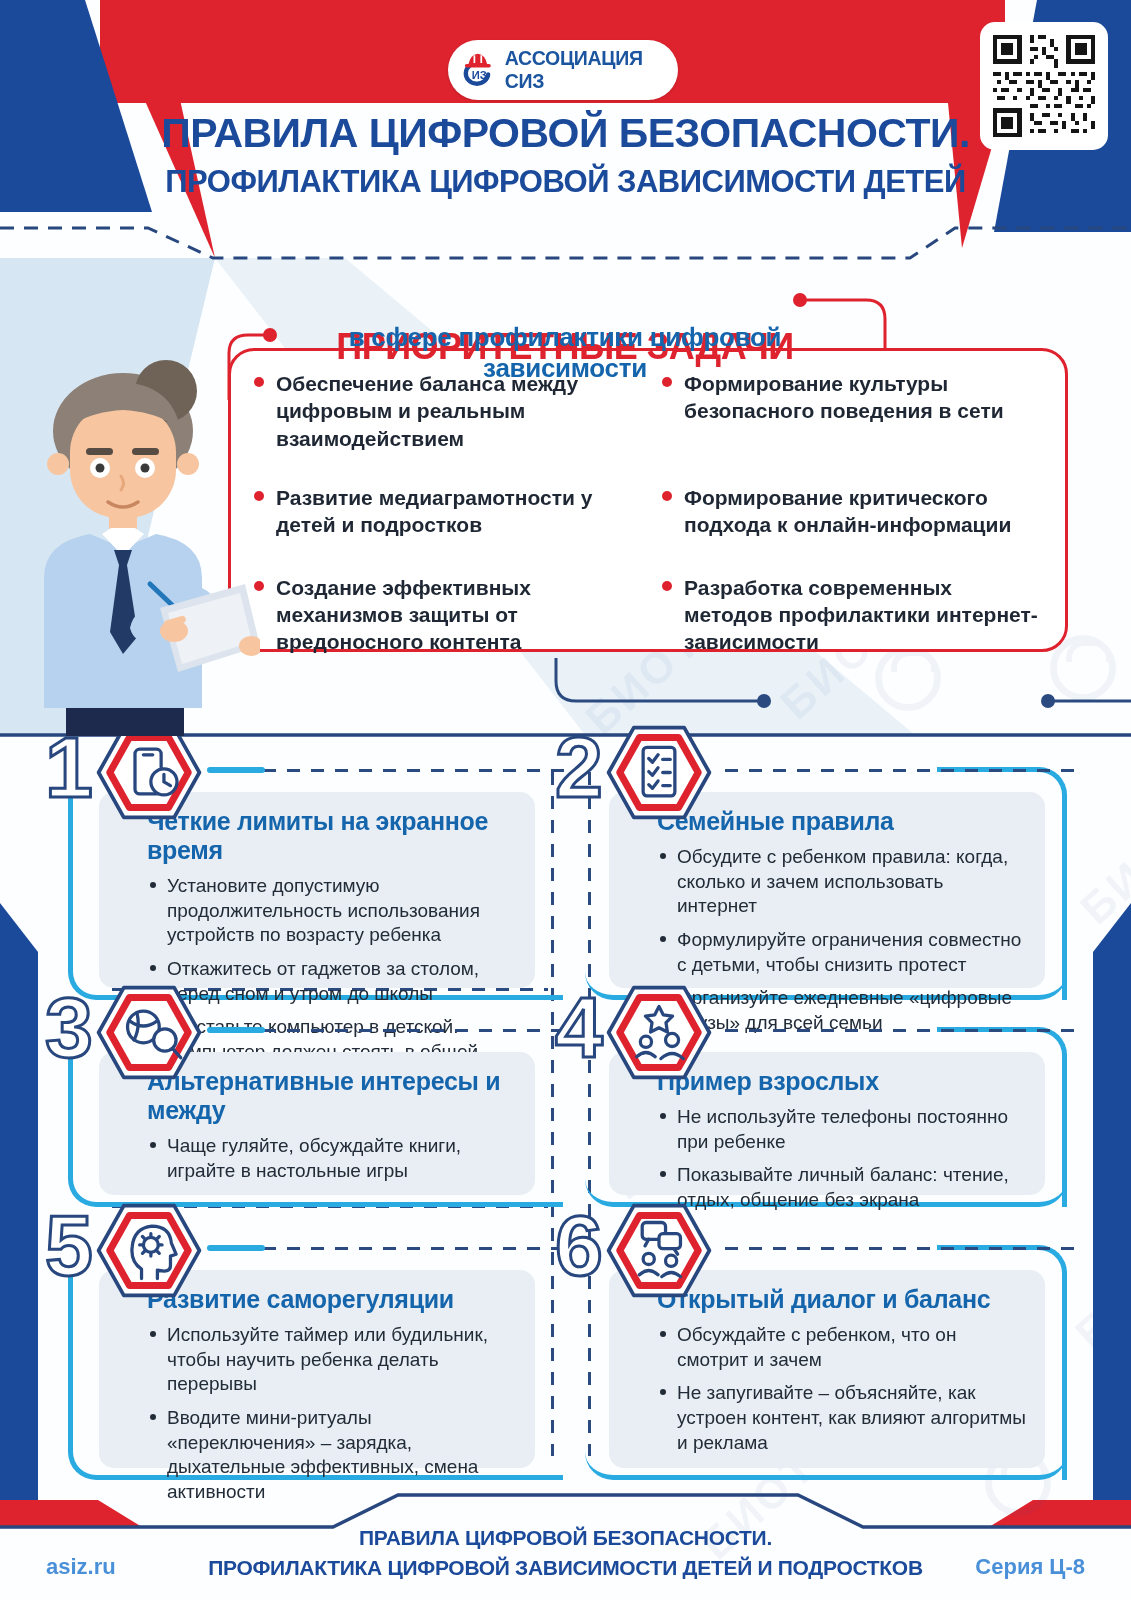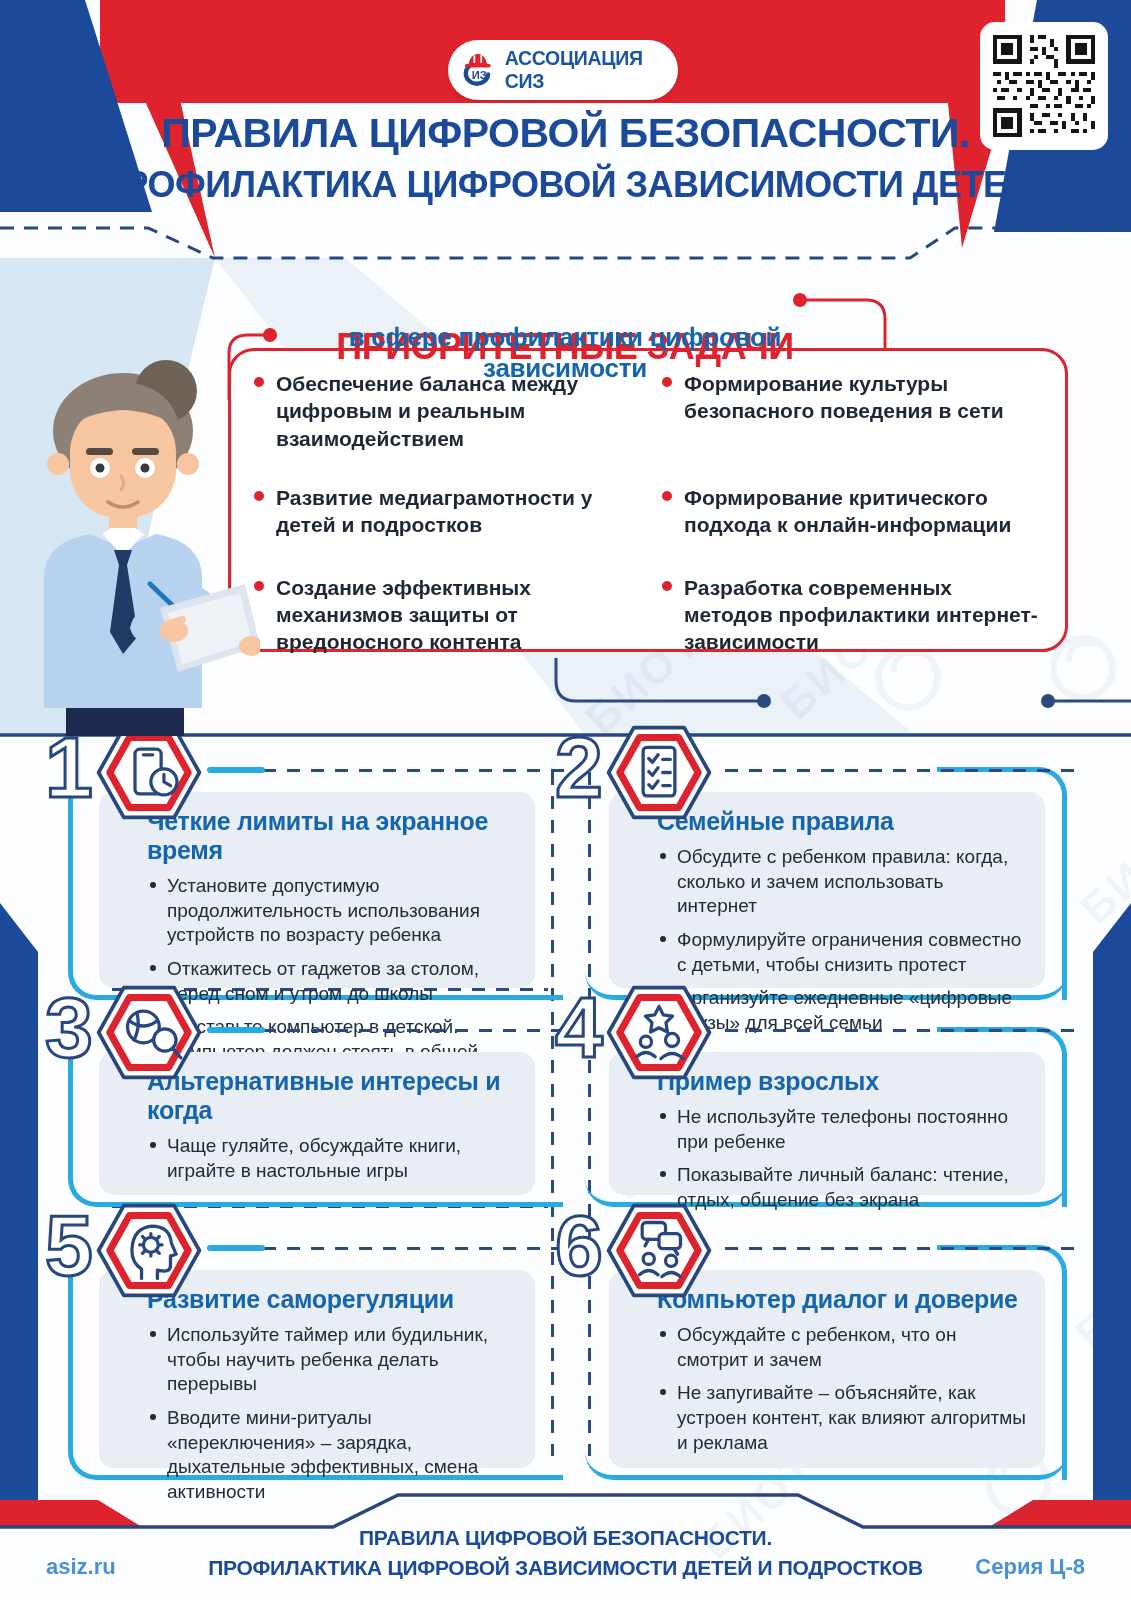--- a/index.html
+++ b/index.html
@@ -21,21 +21,21 @@
                     border:6px solid #1b4a9b; border-bottom:none; border-radius:18px 18px 0 0; }
 
   
   .logo-pill { position:absolute; z-index:6; left:448px; top:40px; width:230px; height:60px;
                background:#fff; border-radius:32px; display:flex; align-items:center;
                padding:0 16px 0 10px; box-shadow:0 1px 3px rgba(0,0,0,.15); }
   .logo-pill .logo-text { color:#1b55a0; font-weight:bold; font-size:19.5px; letter-spacing:-0.3px; margin-left:7px; }
   .main-title { position:absolute; z-index:6; left:0; right:0; text-align:center; color:#1b4a9b;
                 font-weight:bold; letter-spacing:-0.5px; }
   .mt1 { top:110px; font-size:41px; }
-  .mt2 { top:164px; font-size:36px; }
+  .mt2 { top:164px; font-size:31px; }
   .mt3 { top:204px; font-size:31px; }
   .qr-plate { position:absolute; z-index:6; left:980px; top:22px; width:128px; height:128px;
               background:#fff; border-radius:15px; padding:13px; }
 
   
   .prio-title { position:absolute; z-index:5; left:330px; top:282px; width:470px; text-align:center;
                 color:#de232e; font-weight:bold; font-size:36px; letter-spacing:-0.5px;margin-top:44px; }
   .prio-sub { position:absolute; z-index:5; left:280px; top:322px; width:570px; text-align:center;
               color:#1565ad; font-weight:bold; font-size:26px; letter-spacing:-0.3px; }
   .prio-box { position:absolute; z-index:2; left:228px; top:348px; width:840px; height:304px;
@@ -313,21 +313,21 @@
       <polygon points="39,16.5 81,16.5 102,54 81,91.5 39,91.5 18,54" fill="#fff" stroke="#de232e" stroke-width="7.5" stroke-linejoin="round"></polygon>
       <g stroke="#27477e" stroke-width="3.5" fill="none" stroke-linecap="round">
         <circle cx="54" cy="48" r="17" fill="#fff"></circle>
         <path d="M40,42 Q54,52 68,42"></path>
           <path d="M47,33 Q51,48 44,62"></path>
         <circle cx="77" cy="62" r="12" fill="#fff"></circle>
           <path d="M85,71 l9,10"></path>
       </g>
     </svg>
     <div class="box">
-      <h3>Альтернативные интересы и когда</h3>
+      <h3>Альтернативные интересы и между</h3>
       <ul>
         <li>Чаще гуляйте, обсуждайте книги, играйте в настольные игры</li>
       </ul>
     </div>
   </div>
 
   <div class="card" style="left:565px; top:1000px; height:195px;">
     <div class="rb1"></div>
     <div class="rb2"></div>
     <div class="dash"></div>
@@ -388,21 +388,21 @@
           <path d="M49,42 l-4,7"></path>
         <rect x="60" y="36" width="23" height="16" rx="4" fill="#fff"></rect>
           <path d="M76,52 l4,6"></path>
         <circle cx="49" cy="63" r="6"></circle>
           <path d="M39,80 Q49,71 59,80"></path>
         <circle cx="73" cy="65" r="6"></circle>
           <path d="M63,82 Q73,73 83,82"></path>
       </g>
     </svg>
     <div class="box">
-      <h3>Компьютер диалог и доверие</h3>
+      <h3>Открытый диалог и баланс</h3>
       <ul>
         <li>Обсуждайте с ребенком, что он смотрит и зачем</li>
         <li>Не запугивайте – объясняйте, как устроен контент, как влияют алгоритмы и реклама</li>
       </ul>
     </div>
   </div>
 
   <div class="f-line f1">ПРАВИЛА ЦИФРОВОЙ БЕЗОПАСНОСТИ.</div>
   <div class="f-line f2">ПРОФИЛАКТИКА ЦИФРОВОЙ ЗАВИСИМОСТИ ДЕТЕЙ И ПОДРОСТКОВ</div>
   <div class="f-site">asiz.ru</div>

